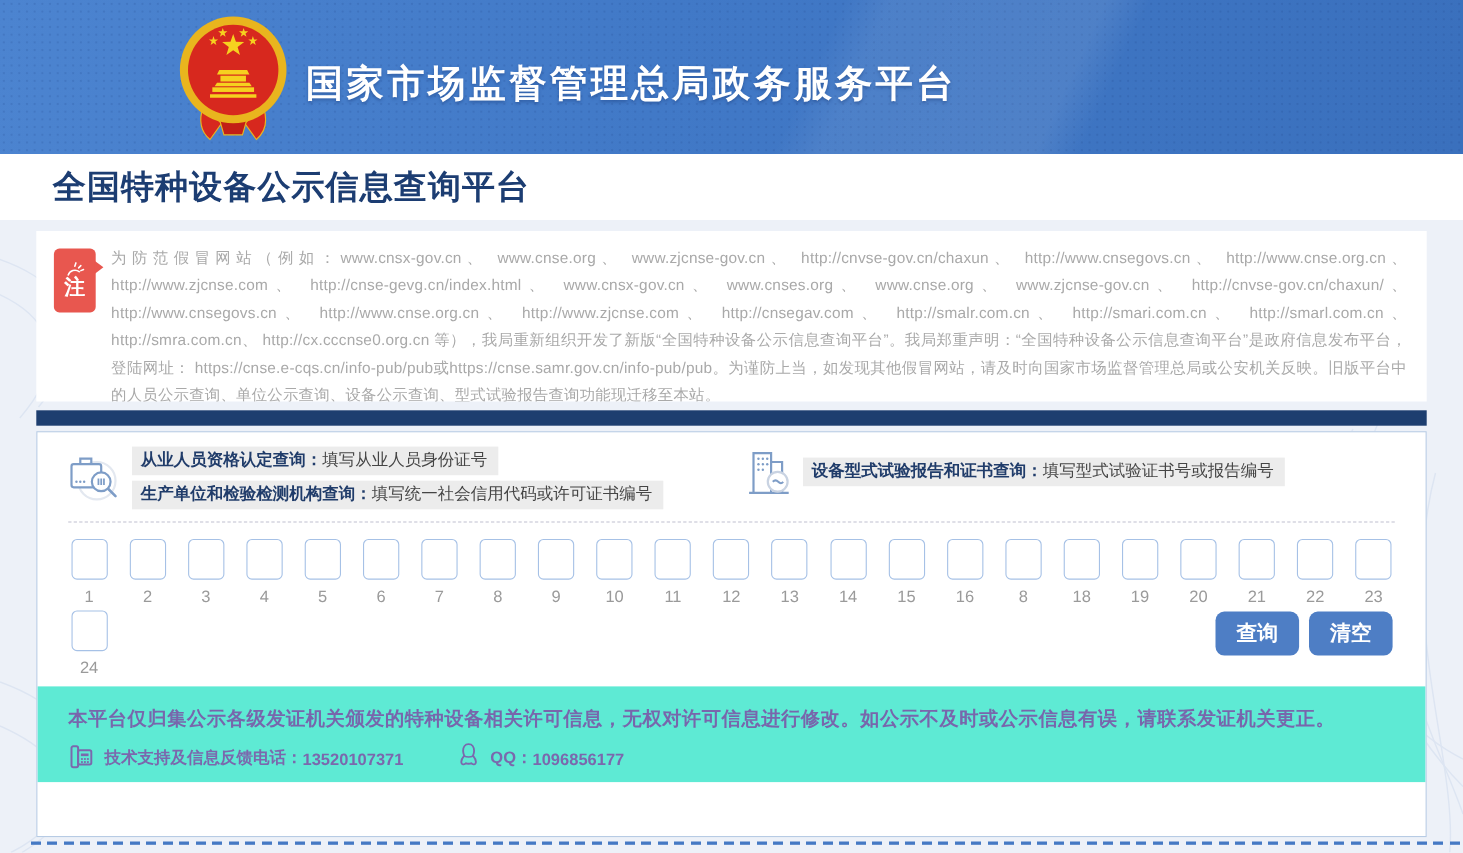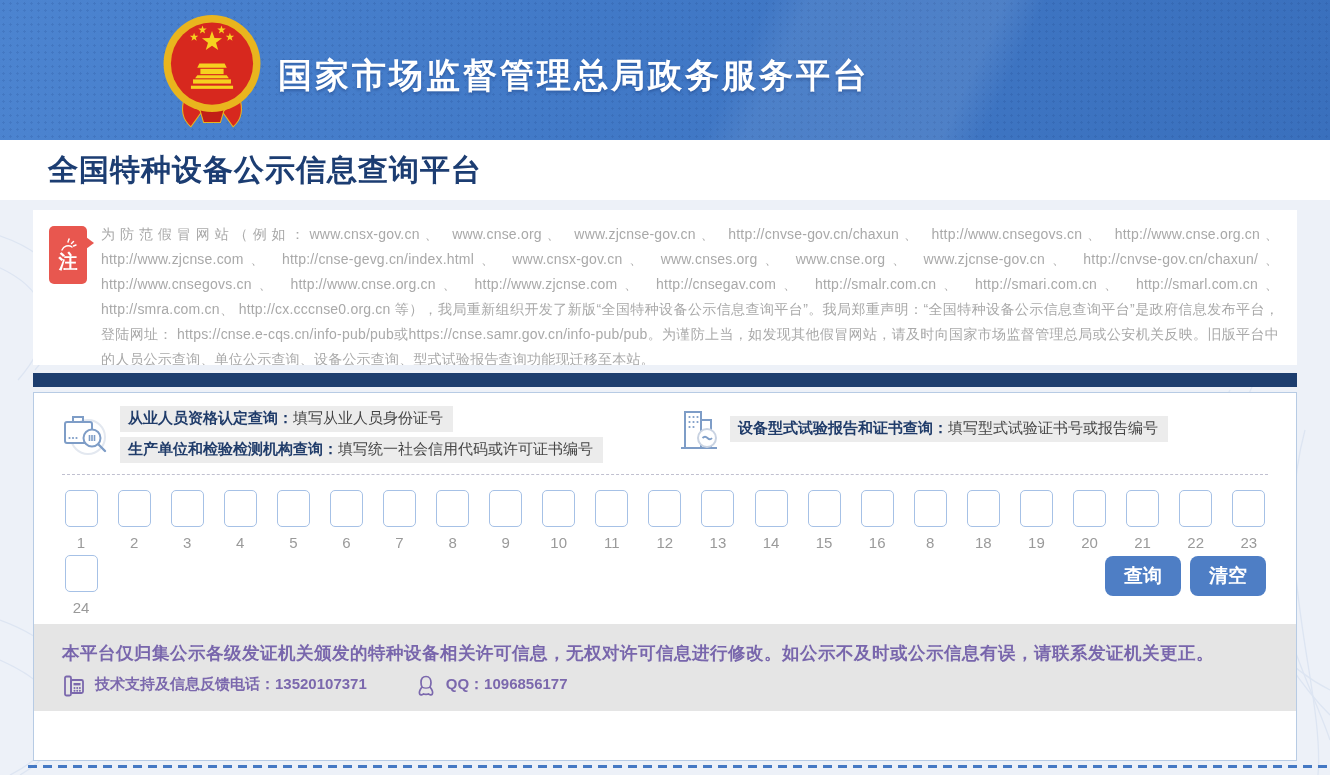--- a/index.html
+++ b/index.html
@@ -93,25 +93,25 @@
   .cell .idx { margin-top:7px; font-size:15px; color:#9a9a9a; }
 
   .row2 { display:flex; justify-content:space-between; padding:4px 30px 0; align-items:flex-start; }
   .btns { display:flex; gap:9px; margin-top:1px; }
   .btns button {
     width:76px; height:40px; border:none; border-radius:8px; cursor:pointer;
     background:#4e7ec5; color:#fff; font-size:19px; font-weight:bold;
     font-family:"Liberation Sans","DejaVu Sans",sans-serif;
   }
 
-  .gray-footer { margin-top:8px; background:#e5e5e5; padding:13px 28px 12px; }
+  .gray-footer { margin-top:8px; background:#5eead4; padding:13px 28px 12px; }
   .disclaimer {
     color:#7866ac; font-size:17.5px; font-weight:bold; line-height:33px; letter-spacing:0.5px;
   }
-  .contact { display:flex; align-items:flex-start; margin-top:5px; color:#7b68ad; font-size:15px; font-weight:bold; }
+  .contact { display:flex; align-items:flex-end; margin-top:5px; color:#7b68ad; font-size:15px; font-weight:bold; }
   .contact .ic { margin-right:9px; display:flex; align-items:center; }
   .contact .qq-gap { margin-left:48px; }
 
   .bottom-dashes {
     margin:4px 0 0 28px; width:1302px; height:3px;
     background:repeating-linear-gradient(90deg,#4579c4 0 9px, transparent 9px 15px);
   }
 </style>
 </head>
 <body>

